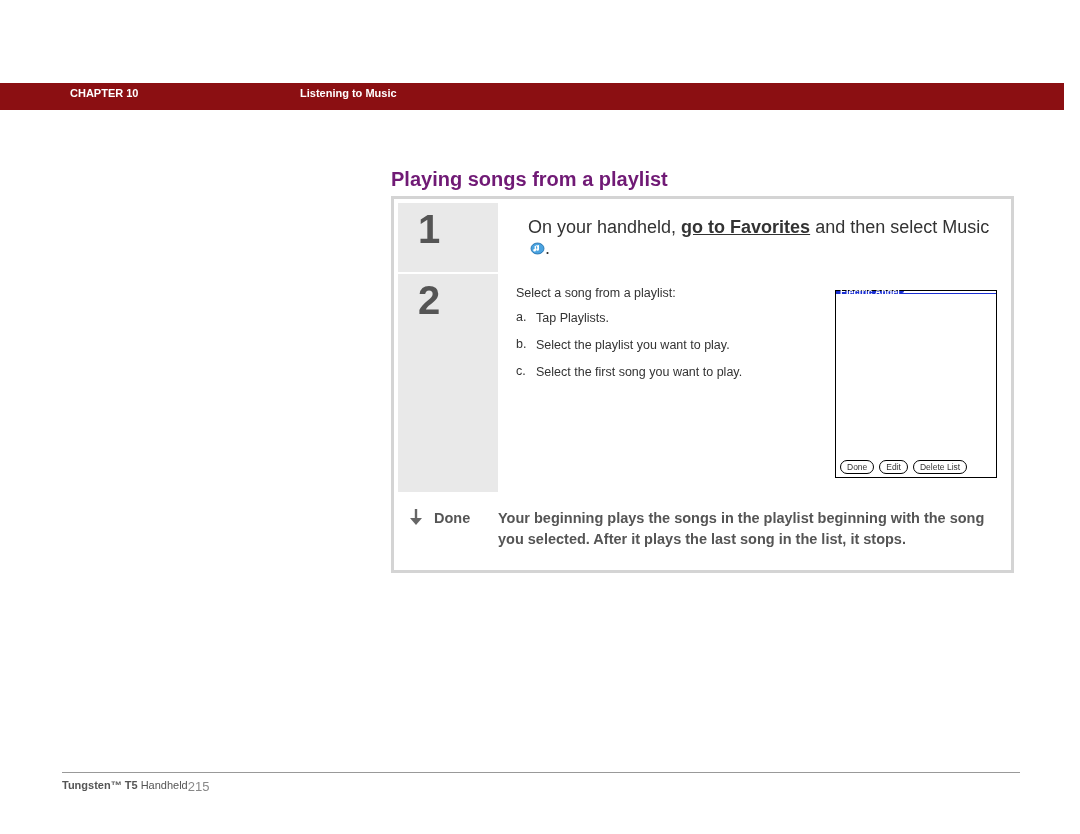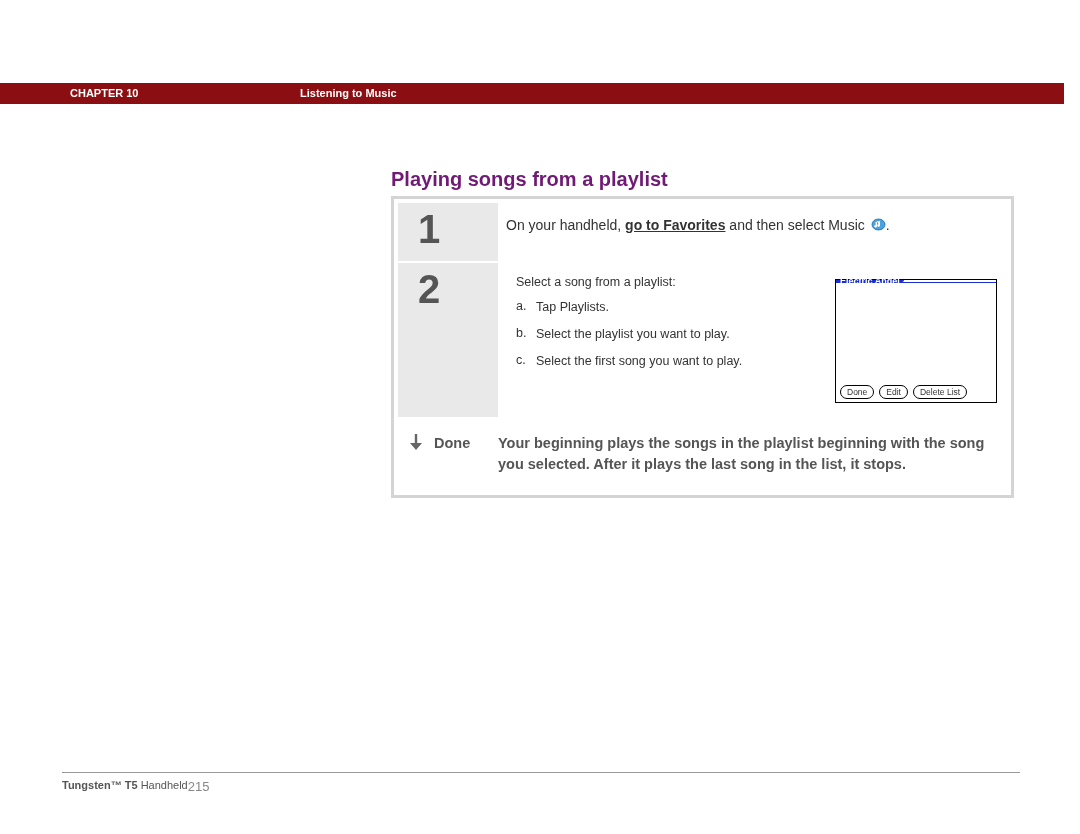--- a/index.html
+++ b/index.html
@@ -11,21 +11,21 @@
     width: 1080px;
     height: 834px;
     position: relative;
   }
 
   .top-band {
     position: absolute;
     top: 83px;
     left: 0;
     right: 16px;
-    height: 21px;
+    height: 27px;
     background: #8b0f12;
     color: #ffffff;
     font-size: 11px;
     line-height: 21px;
   }
   .top-band .chapter {
     position: absolute;
     left: 70px;
     font-weight: bold;
   }
@@ -65,22 +65,22 @@
     color: #555;
     font-size: 40px;
     font-weight: bold;
     font-family: "Trebuchet MS", Verdana, sans-serif;
     padding: 6px 0 12px 20px;
     line-height: 1;
     border-bottom: 2px solid #ffffff;
   }
   .step1-body {
     flex: 1;
-    padding: 14px 12px 12px 8px;
-    font-size: 14px;
+    padding: 14px 12px 12px 30px;
+    font-size: 18px;
     color: #333;
     border-bottom: 2px solid #ffffff;
   }
   .step1-body .linkish {
     font-weight: bold;
     text-decoration: underline;
   }
   .music-icon {
     display: inline-block;
     vertical-align: middle;
@@ -110,21 +110,21 @@
   }
   .substep .txt {
     flex: 1;
     padding-right: 6px;
     line-height: 1.35;
   }
 
   
   .palm {
     width: 162px;
-    height: 124px;
+    height: 188px;
     border: 1px solid #000;
     background: #fff;
     margin-left: auto;
     margin-top: 4px;
     box-sizing: border-box;
     position: relative;
     font-family: Arial, sans-serif;
   }
   .palm-title {
     background: #1a2fd3;

